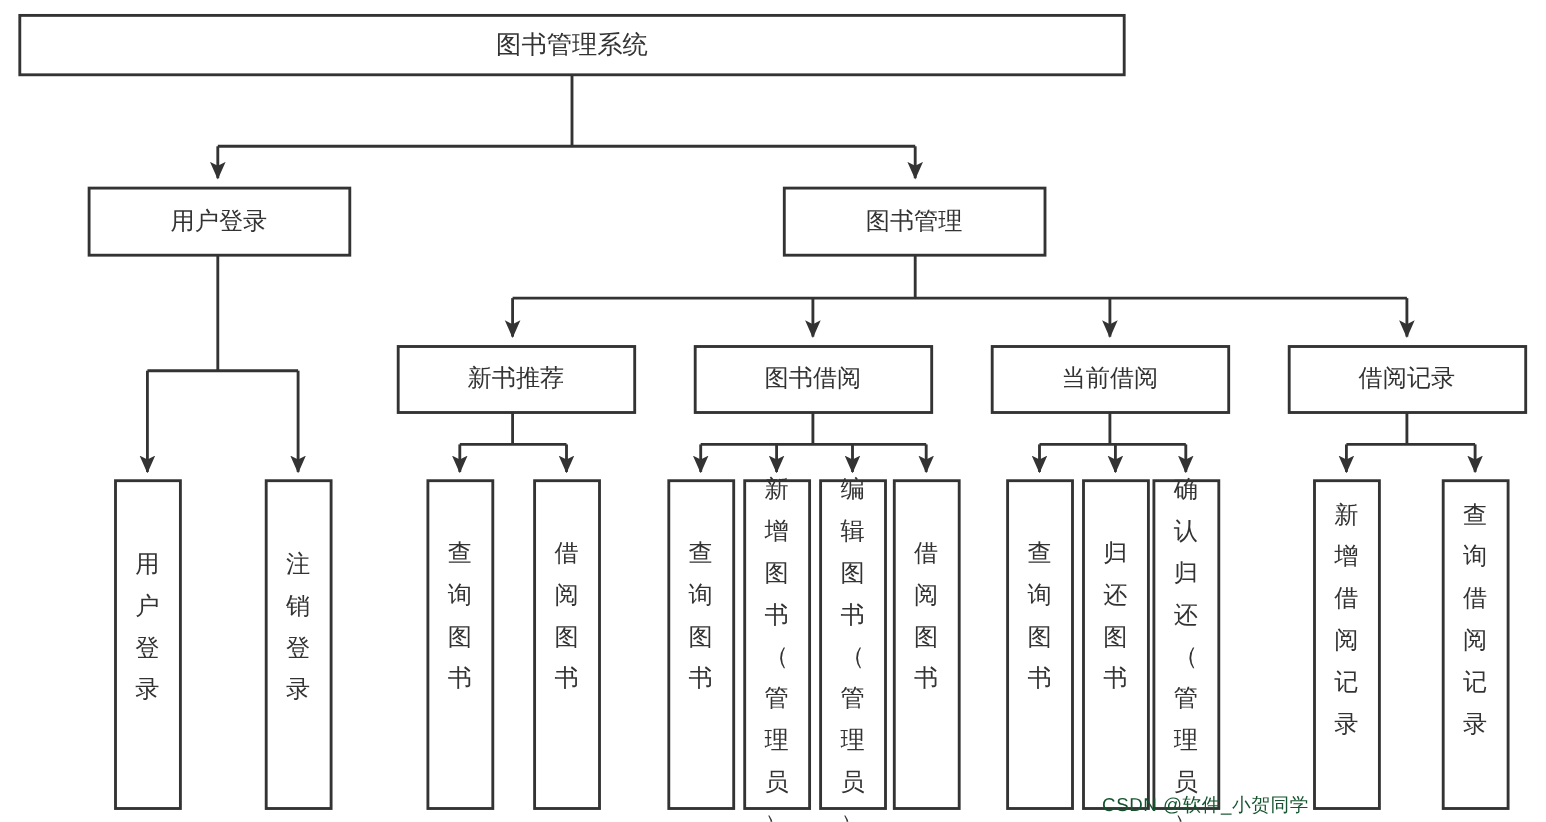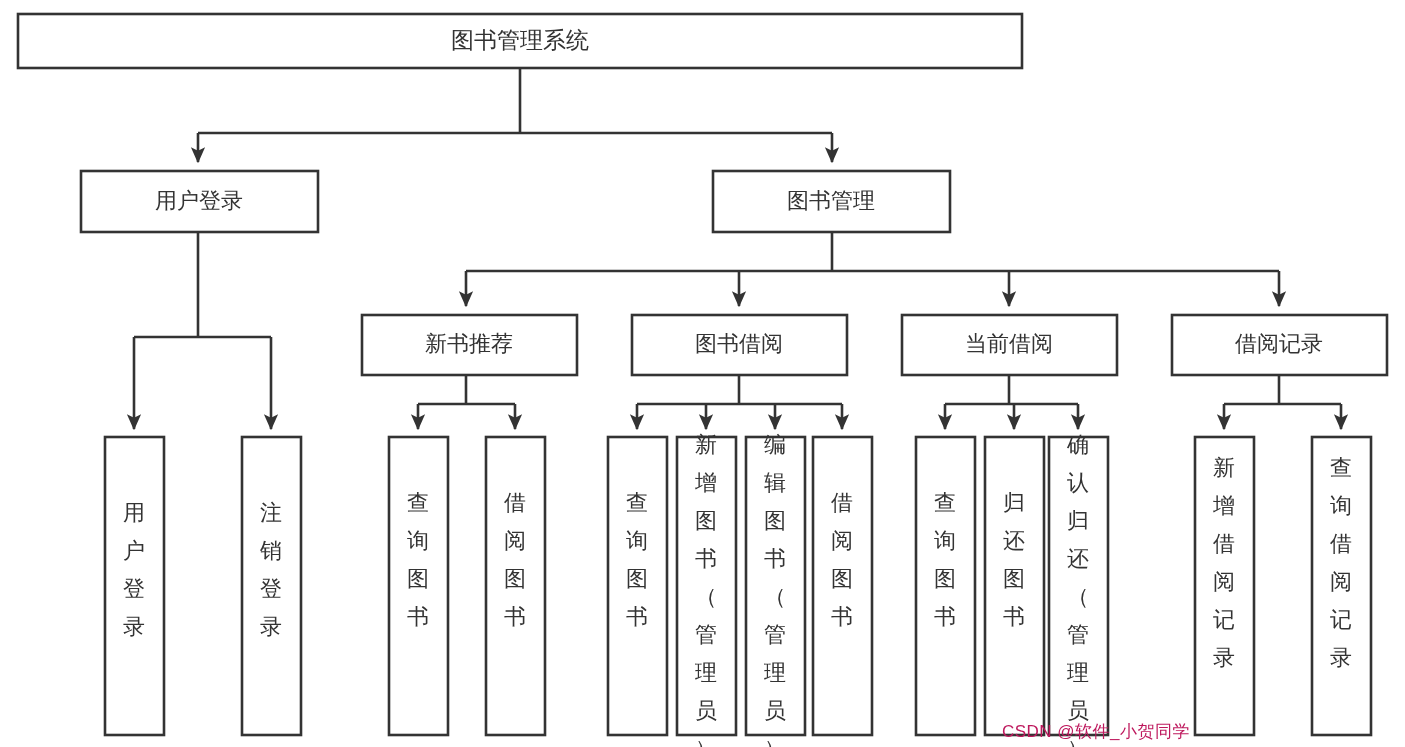--- a/index.html
+++ b/index.html
@@ -56,21 +56,21 @@
   .arrow-head {
     fill: #333333;
     stroke: none;
   }
   .watermark {
     position: absolute;
     right: 8px;
     bottom: 4px;
     font-family: "Liberation Sans", "DejaVu Sans", sans-serif;
     font-size: 17px;
-    color: #be185d;
+    color: #14532d;
     letter-spacing: 0.5px;
     white-space: nowrap;
     user-select: none;
   }
 </style>
 </head>
 <body>
 
 <div id="diagram-root">
 

